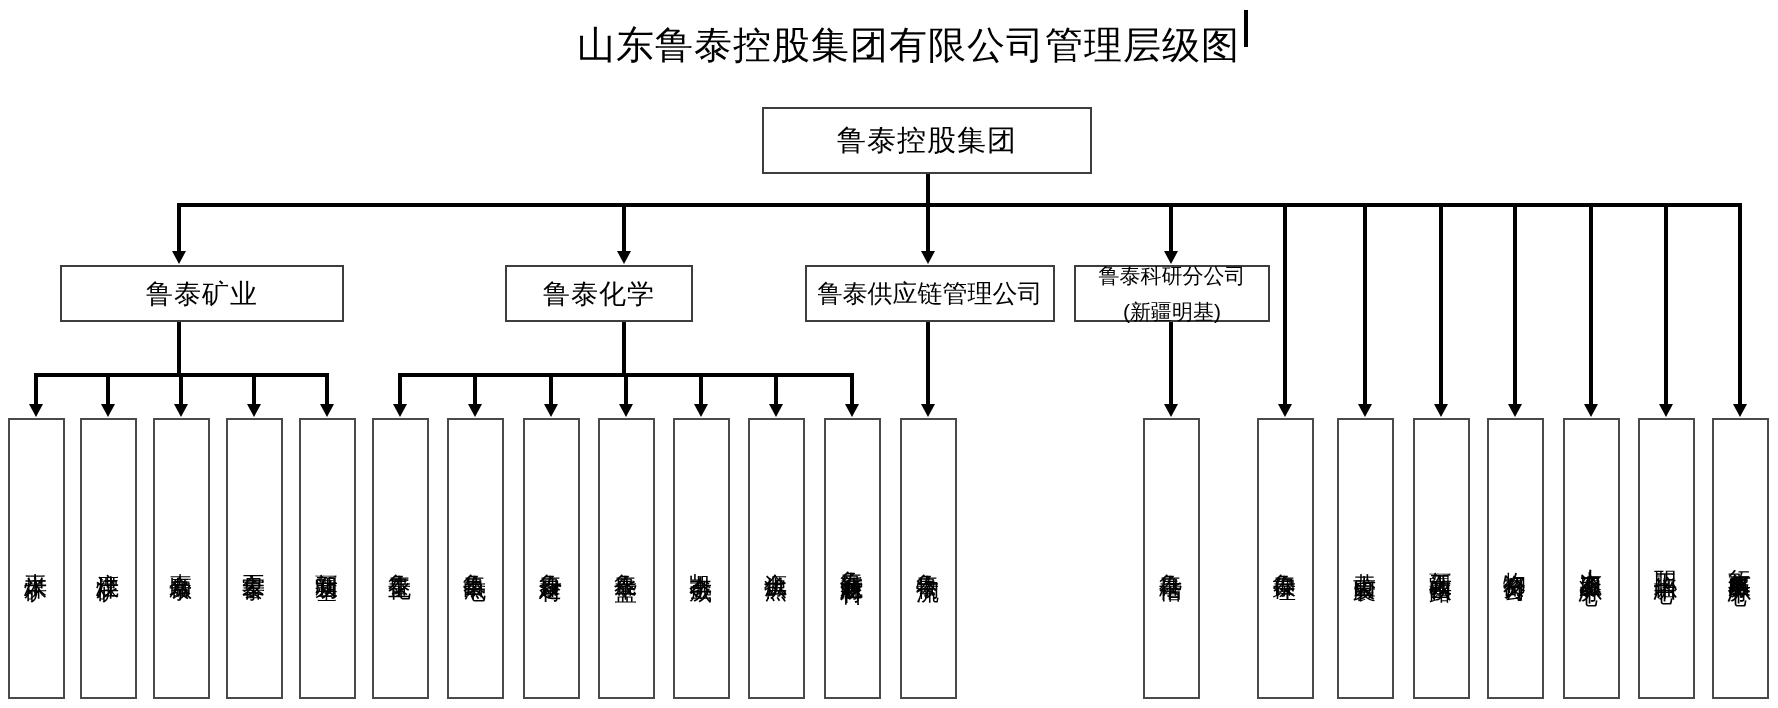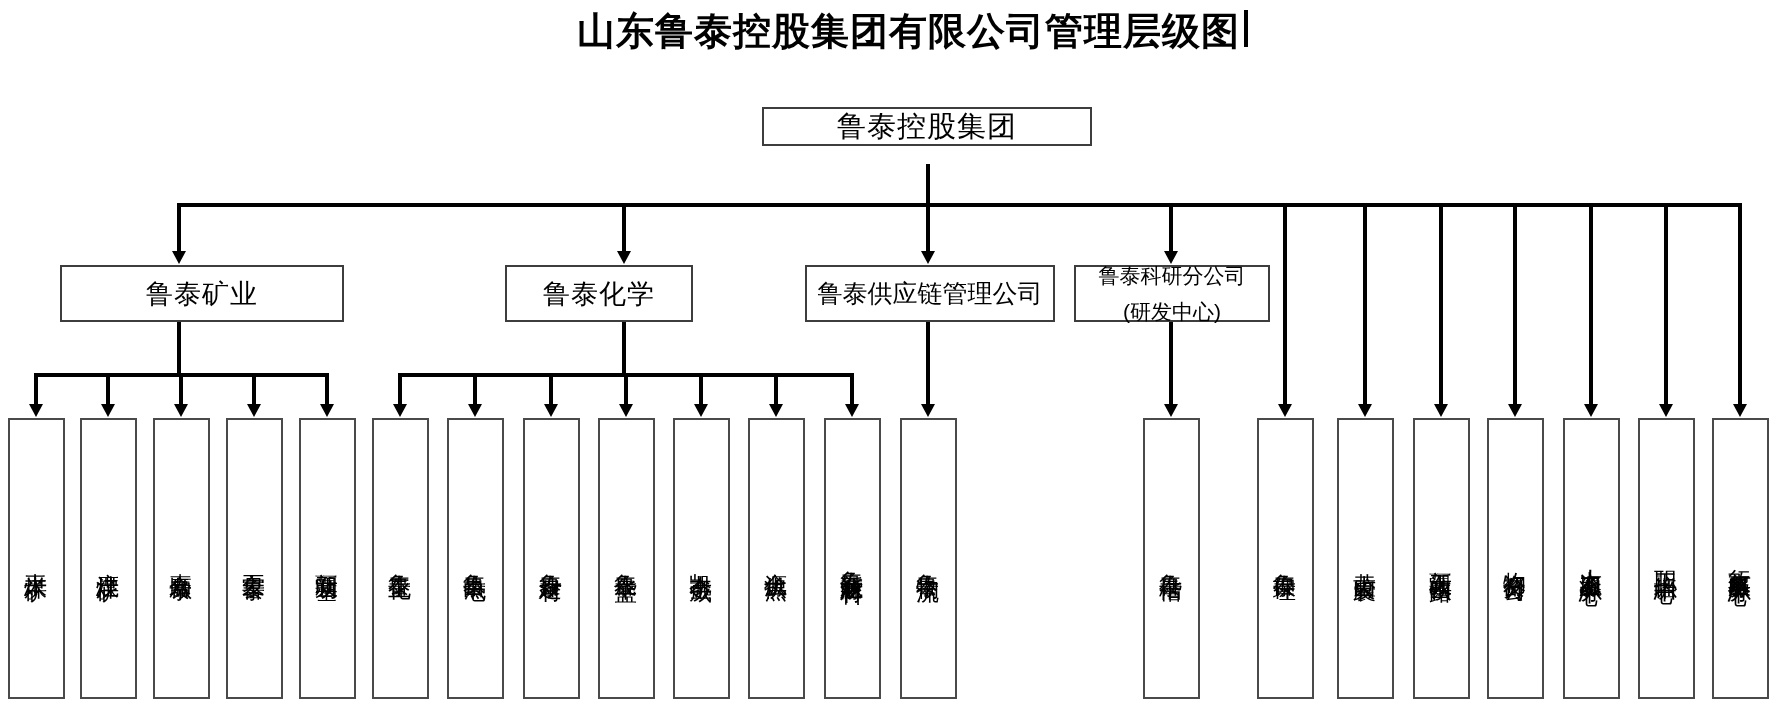--- a/index.html
+++ b/index.html
@@ -1,21 +1,21 @@
 <!DOCTYPE html>
 <html><head>
 <meta charset="utf-8">
 <style>
   html,body{margin:0;padding:0;background:#ffffff;}
   body{width:1778px;height:708px;position:relative;overflow:hidden;
        font-family:"Liberation Sans","DejaVu Sans",sans-serif;color:#000;}
   .stage{position:absolute;left:0;top:0;width:1778px;height:708px;}
-  #title{position:absolute;left:577px;top:6px;width:680px;
+  #title{position:absolute;left:577px;top:20px;width:680px;
          font-family:"Liberation Serif","DejaVu Serif",serif;
-         font-weight:bold;font-size:38px;letter-spacing:1px;white-space:nowrap;}
+         font-weight:normal;font-size:38px;letter-spacing:1px;white-space:nowrap;}
   #cursor{position:absolute;left:1244px;top:10px;width:4px;height:37px;background:#000;}
   #connector-svg{position:absolute;left:0;top:0;pointer-events:none;}
   .box{position:absolute;background:#fff;border:2px solid #3d3d3d;box-sizing:border-box;
        display:flex;align-items:center;justify-content:center;text-align:center;}
   .root-box{font-size:29px;letter-spacing:1px;}
   .group-box{font-size:27px;letter-spacing:1px;}
   .group-box.small{font-size:25px;letter-spacing:0;}
   .group-box.twoline{flex-direction:column;font-size:21px;line-height:1.3;letter-spacing:0;}
   .leaf-box{border-color:#4a4a4a;}
   .vtext{writing-mode:vertical-rl;text-orientation:upright;font-size:23px;letter-spacing:2px;}
@@ -78,21 +78,21 @@
       <line x1="1591" y1="205" x2="1591" y2="409" stroke="#000000" stroke-width="4"></line>
       <polygon points="1584,404 1598,404 1591,417" fill="#000000"></polygon>
       <line x1="1666" y1="205" x2="1666" y2="409" stroke="#000000" stroke-width="4"></line>
       <polygon points="1659,404 1673,404 1666,417" fill="#000000"></polygon>
       <line x1="1740" y1="205" x2="1740" y2="409" stroke="#000000" stroke-width="4"></line>
       <polygon points="1733,404 1747,404 1740,417" fill="#000000"></polygon>
     </svg>
   <div id="title">山东鲁泰控股集团有限公司管理层级图</div>
   <div id="cursor"></div>
   <div id="nodes">
-      <div class="box root-box" style="left: 762px; top: 107px; width: 330px; height: 39px; font-family: Liberation Serif, serif;">
+      <div class="box root-box" style="left: 762px; top: 107px; width: 330px; height: 67px; font-family: Liberation Serif, serif;">
         <span>鲁泰控股集团</span>
       </div>
       <div class="box group-box" style="left: 60px; top: 265px; width: 284px; height: 57px;">
         <span>鲁泰矿业</span>
       </div>
       <div class="box leaf-box" style="left: 8px; top: 418px; width: 57px; height: 281px;">
         <span class="vtext">太平煤矿</span>
       </div>
       <div class="box leaf-box" style="left: 80px; top: 418px; width: 57px; height: 281px;">
         <span class="vtext">鹿洼煤矿</span>
@@ -131,21 +131,21 @@
         <span class="vtext">鲁泰新能源材料</span>
       </div>
       <div class="box group-box small" style="left: 805px; top: 265px; width: 250px; height: 57px;">
         <span>鲁泰供应链管理公司</span>
       </div>
       <div class="box leaf-box" style="left: 900px; top: 418px; width: 57px; height: 281px;">
         <span class="vtext">鲁泰物流</span>
       </div>
       <div class="box group-box twoline" style="left: 1074px; top: 265px; width: 196px; height: 57px; gap: 8px;">
         <span>鲁泰科研分公司</span>
-        <span>(研发中心)</span>
+        <span>(新疆明基)</span>
       </div>
       <div class="box leaf-box" style="left: 1143px; top: 418px; width: 57px; height: 281px;">
         <span class="vtext">鲁泰佶楷</span>
       </div>
       <div class="box leaf-box" style="left: 1257px; top: 418px; width: 57px; height: 281px;">
         <span class="vtext">鲁泰保理</span>
       </div>
       <div class="box leaf-box" style="left: 1337px; top: 418px; width: 57px; height: 281px;">
         <span class="vtext">黄山胶囊</span>
       </div>

